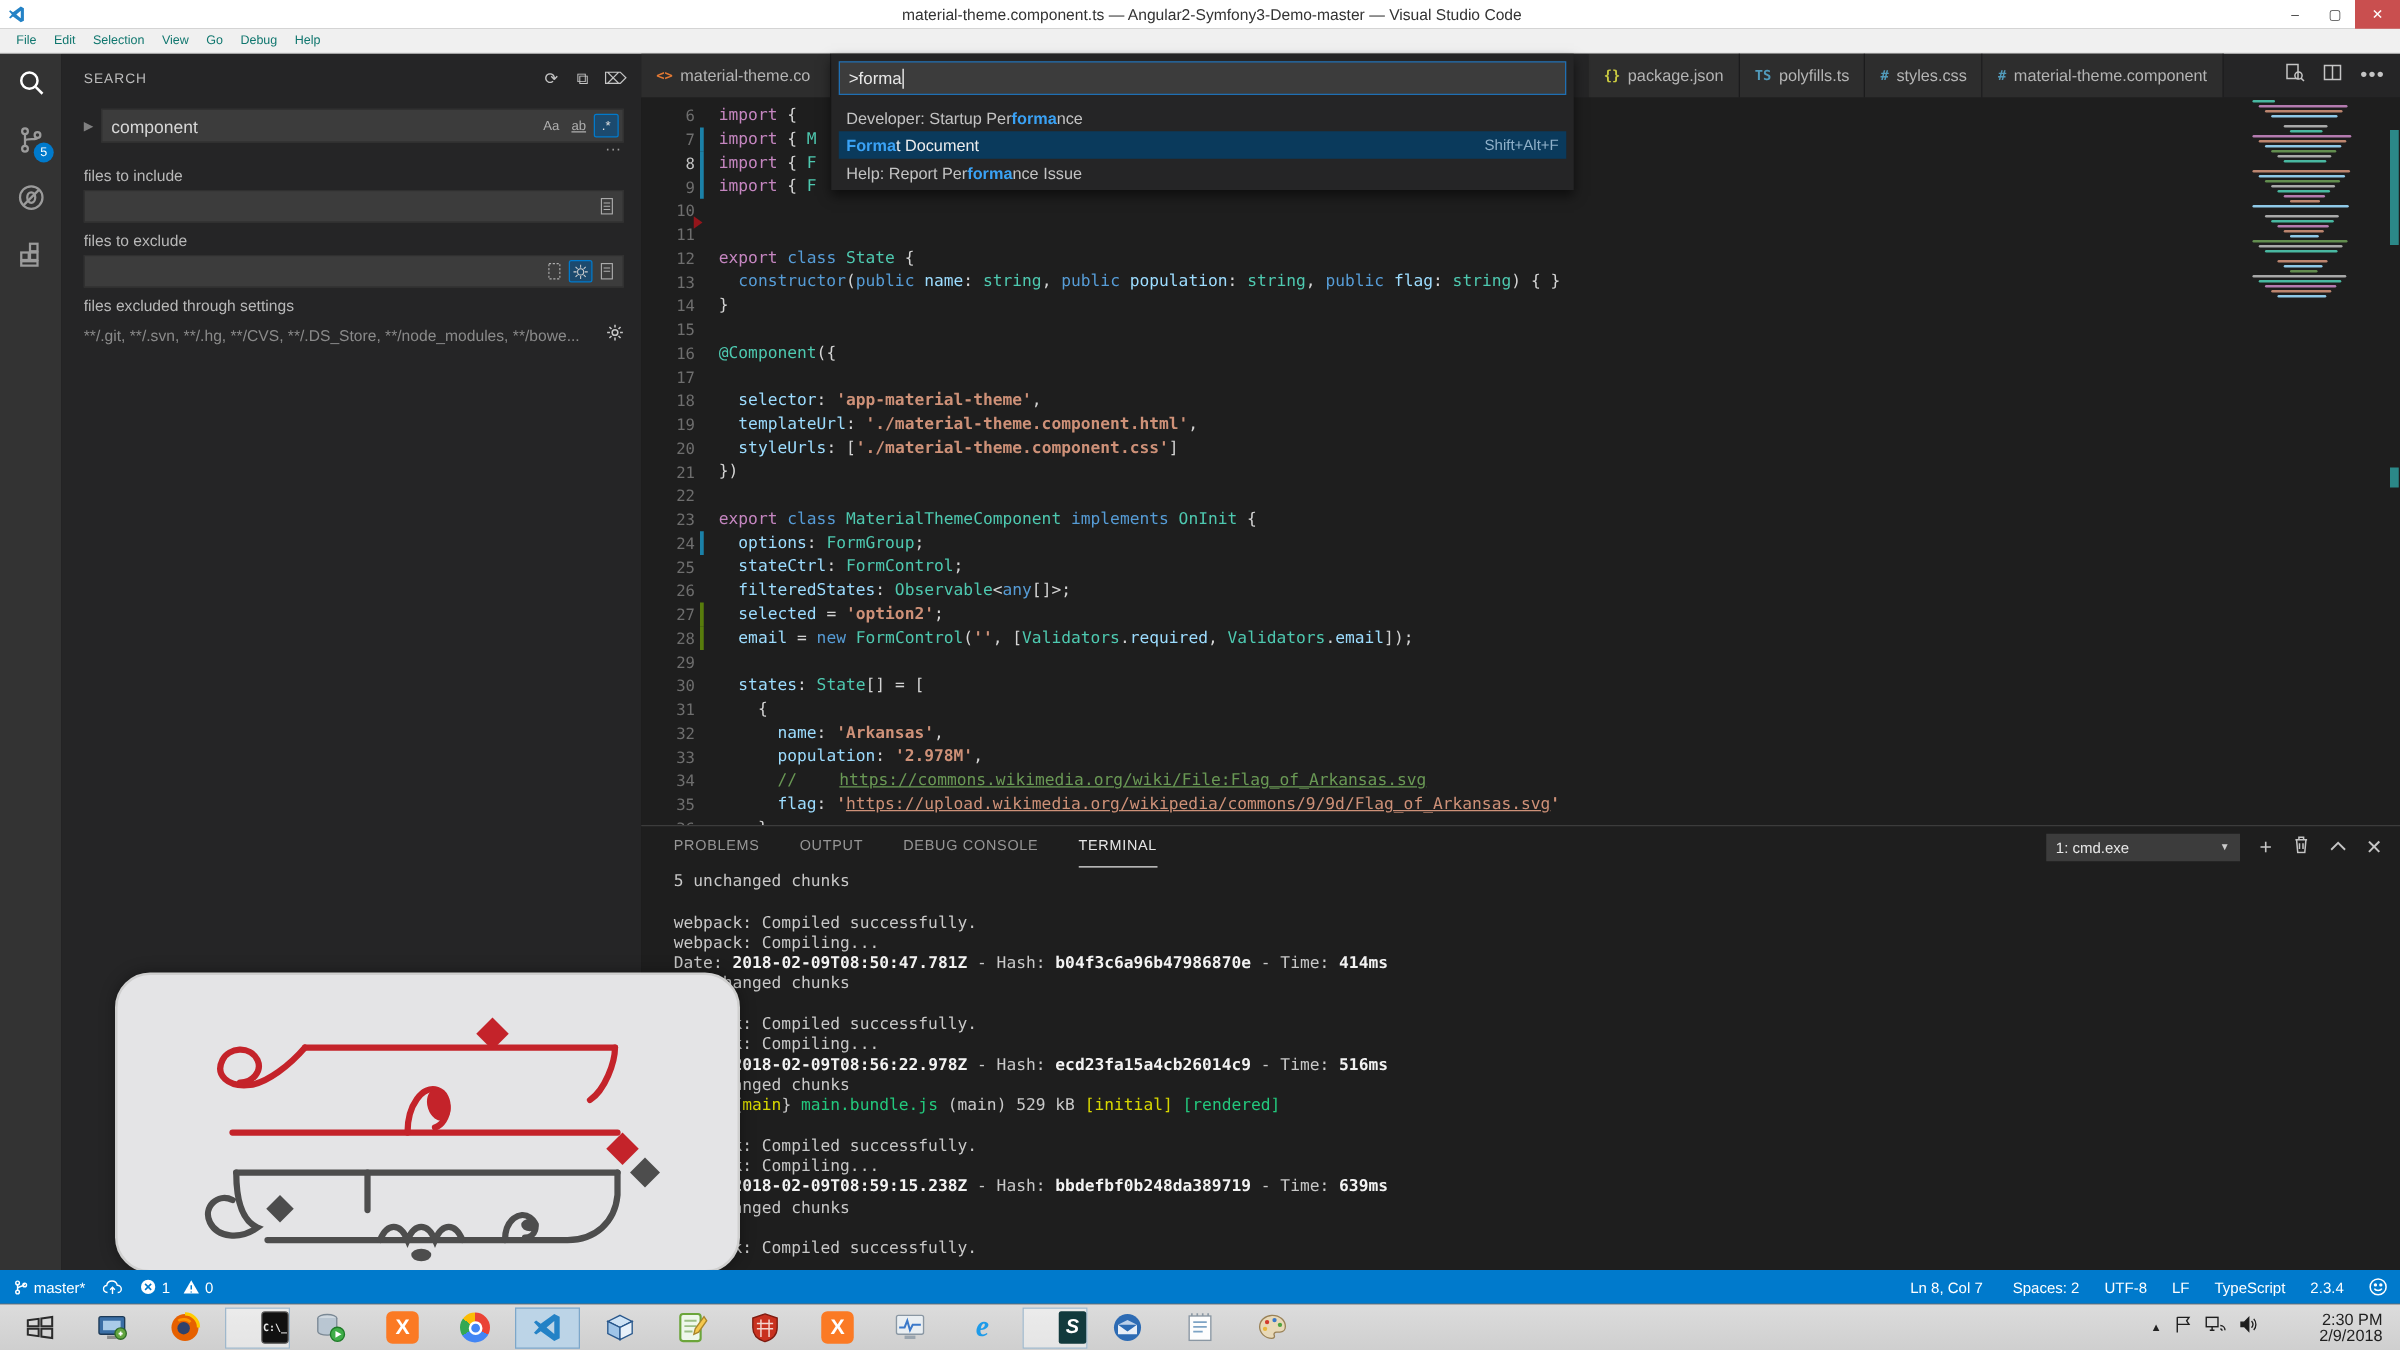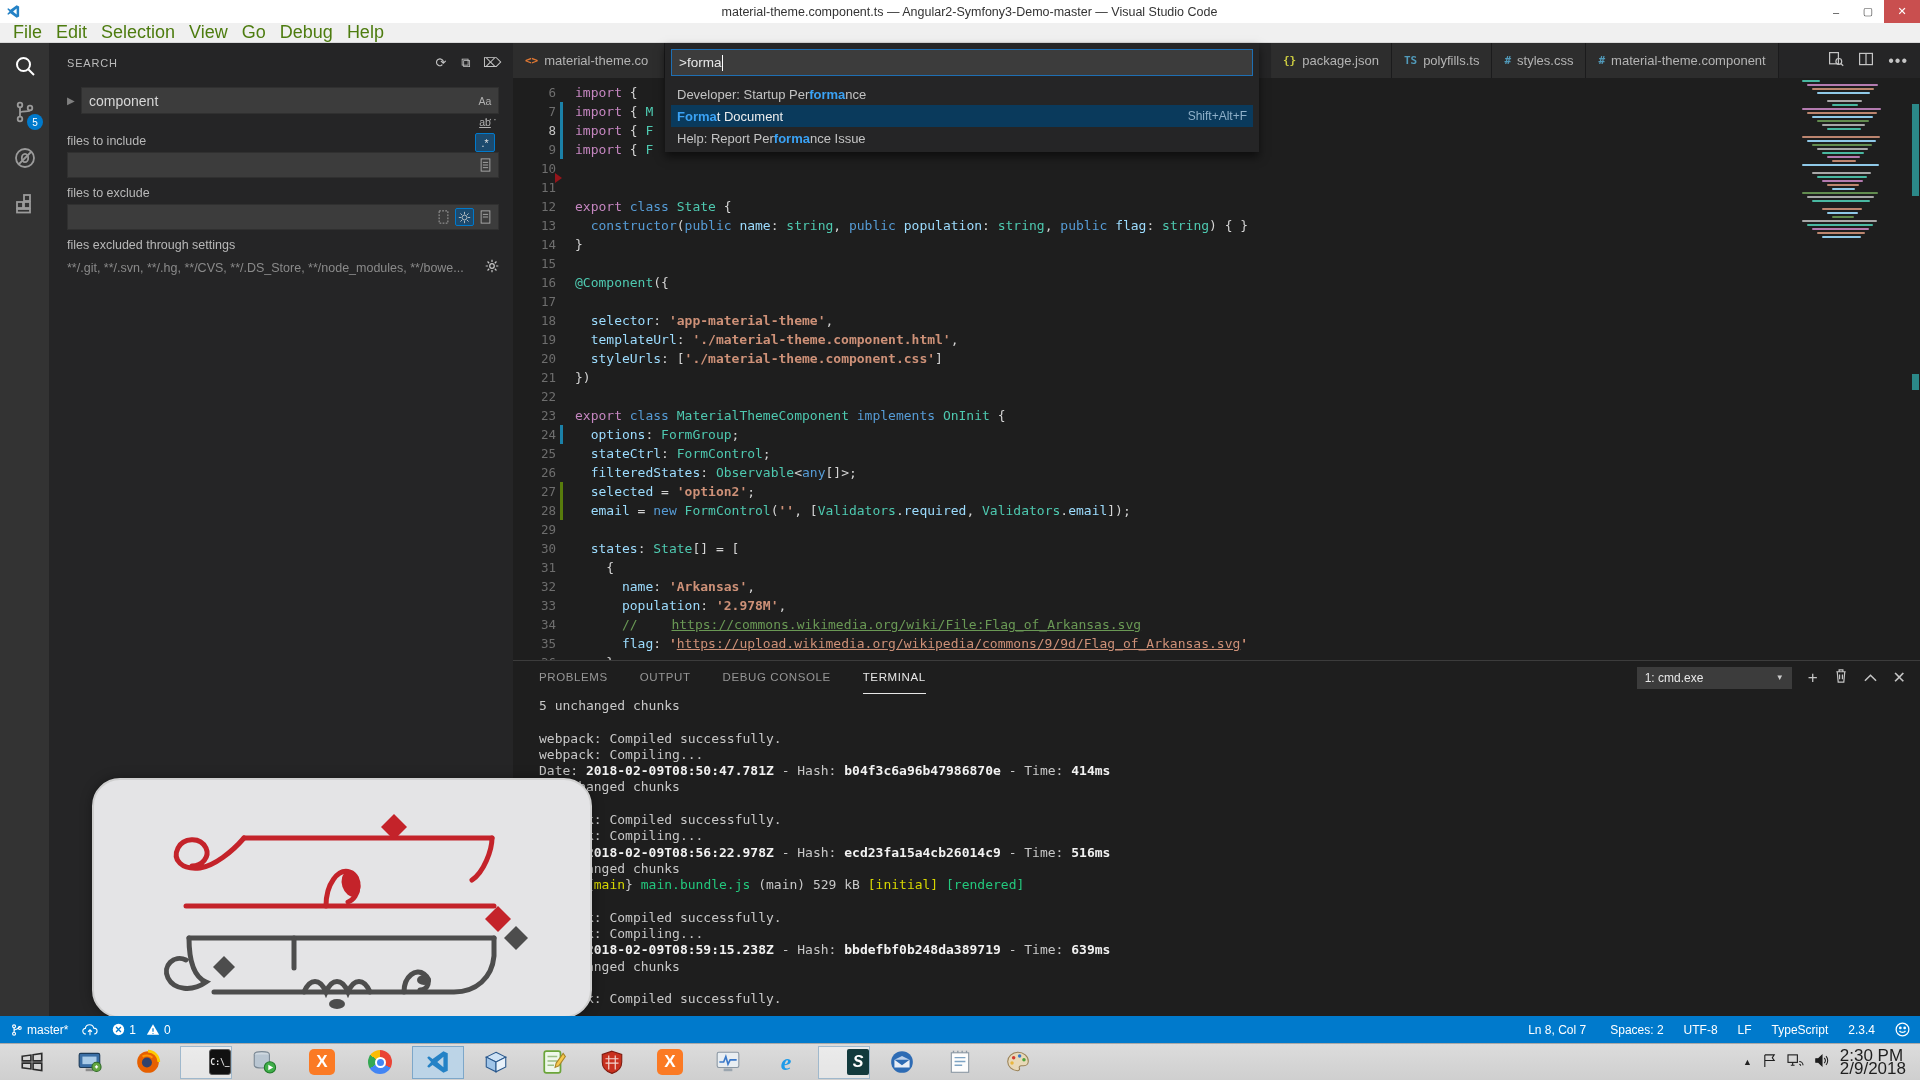--- a/index.html
+++ b/index.html
@@ -9,41 +9,41 @@
 
   
   .titlebar { height:23px; background:#ffffff; display:flex; align-items:center; position:relative; flex:0 0 auto; }
   .vscode-logo { width:15px; height:15px; margin-left:6px; }
   .win-title { position:absolute; left:0; right:0; text-align:center; font-size:12.5px; color:#333;padding-left:19px; }
   .win-controls { position:absolute; right:0; top:0; height:23px; display:flex; }
   .win-btn { width:32px; height:23px; display:flex; align-items:center; justify-content:center; font-size:11px; color:#444; cursor:default; }
   .win-btn.close { background:#c94f4f; color:#fff; width:36px; }
 
   .menubar { height:20px; background:#f0f0f0; border-bottom:1px solid #d9d9d9; display:flex; align-items:center; padding-left:6px; flex:0 0 auto; }
-  .menu-item { font-size:18px; color:#4d7c0f; padding:0 7px; }
+  .menu-item { font-size:10px; color:#0f766e; padding:0 7px; }
 
   
   .main { flex:1 1 auto; display:flex; min-height:0; }
 
   
   .activitybar { width:49px; background:#333333; display:flex; flex-direction:column; align-items:center; flex:0 0 auto; }
   .act-item { width:49px; height:46px; display:flex; align-items:center; justify-content:center; position:relative; color:#9b9b9b; }
   .act-item.active { color:#ffffff; }
   .badge { position:absolute; right:6px; bottom:5px; min-width:16px; height:16px; border-radius:9px; background:#007acc; color:#fff; font-size:10px; display:flex; align-items:center; justify-content:center; padding:0 3px; }
 
   
   .sidebar { width:464px; background:#252526; color:#cccccc; padding:8px 14px 0 18px; flex:0 0 auto; position:relative; }
   .sb-titlerow { display:flex; align-items:center; height:24px; }
   .sb-title { font-size:11px; letter-spacing:0.8px; color:#bbbbbb; }
   .sb-title-actions { margin-left:auto; display:flex; gap:9px; color:#c5c5c5; font-size:13px; }
   .sb-title-actions span { width:16px; text-align:center; }
   .searchrow { display:flex; align-items:center; margin-top:12px; }
   .expander { width:14px; color:#808080; font-size:10px; }
   .search-input { flex:1; height:27px; background:#3c3c3c; border:1px solid #303030; color:#d7d7d7; font-size:14px; padding:0 66px 0 7px; display:flex; align-items:center; position:relative; }
-  .input-opts { position:absolute; right:3px; top:3px; display:flex; gap:2px;flex-direction:column; }
+  .input-opts { position:absolute; right:3px; top:3px; display:flex; gap:2px; }
   .opt { width:20px; height:19px; font-size:10.5px; color:#b0b0b0; display:flex; align-items:center; justify-content:center; border-radius:2px; }
   .opt.active { background:#1c4a6e; border:1px solid #007acc; color:#e0e0e0; }
   .dotsrow { text-align:right; color:#9a9a9a; font-size:13px; height:12px; line-height:10px; padding-right:2px; }
   .sb-label { font-size:12.5px; color:#b8b8b8; margin-top:8px; }
   .sb-input { height:26px; background:#3c3c3c; border:1px solid #303030; margin-top:4px; position:relative; }
   .mini-icos { position:absolute; right:3px; top:3px; display:flex; gap:2px; }
   .mini-ico { width:19px; height:18px; display:flex; align-items:center; justify-content:center; color:#b0b0b0; }
   .mini-ico.active { background:#1c4a6e; border:1px solid #007acc; border-radius:2px; }
   .globrow { display:flex; align-items:center; margin-top:7px; }
   .glob { font-size:12.5px; color:#8a8a8a; flex:1; white-space:nowrap; overflow:hidden; }
@@ -116,21 +116,21 @@
   .tb-btn.open { border:1px solid #9fb8cc; background:rgba(255,255,255,0.45);padding-left:28px; }
   .tb-btn.activeapp { border:1px solid #7da7c9; background:#bcd4e7; }
   .tb-glyph { width:26px; height:26px; border-radius:5px; display:flex; align-items:center; justify-content:center; font-weight:bold; }
   .tb-glyph.cmd { background:#111; color:#e8e8e8; font-family:"DejaVu Sans Mono", monospace; font-size:8px; border-radius:3px; border:1px solid #555; }
   .tb-glyph.xampp { background:#fb7a24; color:#fff; font-size:17px; }
   .tb-glyph.sapp { background:#123a3d; color:#fff; font-size:16px; font-style:italic; border-radius:2px; }
   .chrome-outer { width:24px; height:24px; border-radius:50%; background:conic-gradient(#ea4335 0 33%, #4285f4 33% 66%, #34a853 66% 85%, #fbbc05 85% 100%); display:flex; align-items:center; justify-content:center; }
   .chrome-inner { width:11px; height:11px; border-radius:50%; background:#4285f4; border:2px solid #fff; }
   .ie { font-family:"Liberation Serif", serif; font-style:italic; font-weight:bold; font-size:24px; color:#1e9be9; line-height:24px; }
   .tray { margin-left:auto; display:flex; align-items:center; gap:10px; padding-right:8px; color:#222; }
-  .clock { text-align:left; font-size:17px; line-height:13px; color:#1e1e1e; }
+  .clock { text-align:right; font-size:13px; line-height:13px; color:#1e1e1e;margin-left:38px; }
 </style>
 </head>
 <body>
 
 <div class="window">
 
   <div class="titlebar">
     <svg class="vscode-logo" viewBox="0 0 24 24">
         <path fill="#2482c6" d="M17 2 L21 4 L21 20 L17 22 L7 14.7 L3.6 17.2 L2 15.9 L5.6 12 L2 8.1 L3.6 6.8 L7 9.3 Z M17 7.2 L11.3 12 L17 16.8 Z"></path>
       </svg>

